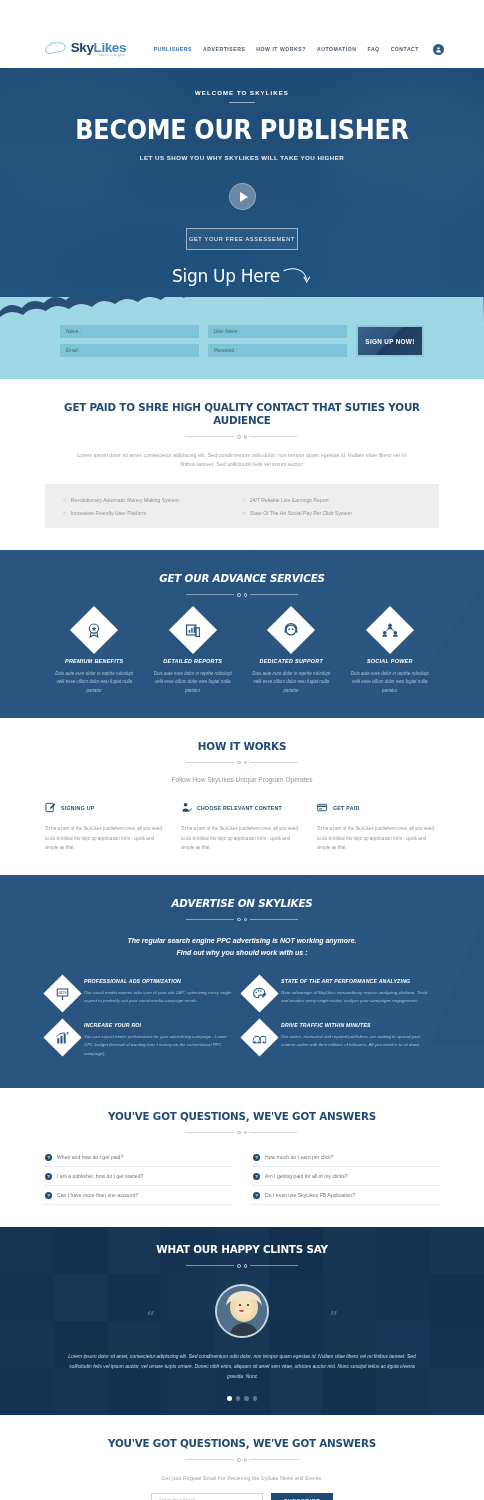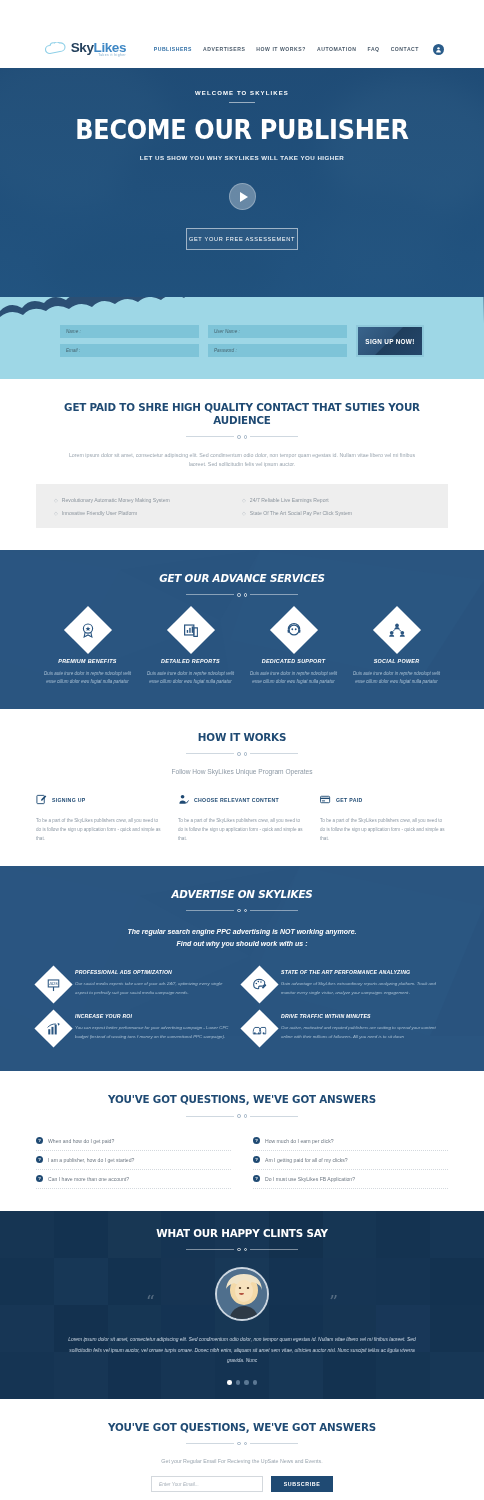--- a/index.html
+++ b/index.html
@@ -79,21 +79,21 @@
     font-family:"Liberation Sans",sans-serif;
   }
   .fields input::placeholder{color:#46646f;font-style:italic;}
   .signupnow {
     width:68px;height:32px;background:linear-gradient(135deg,#39648c 0%,#2d5277 48%,#1f3e5d 50%,#24466a 100%);
     border:2px solid #8fc9db;color:#fff;font-size:6.4px;font-weight:bold;letter-spacing:.3px;
     display:flex;align-items:center;justify-content:center;cursor:pointer;
   }
 
   
-  .section { padding:22px 36px; }
+  .section { padding:22px 45px; }
   .sec-title {
     text-align:center;font-size:11px;font-weight:bold;color:#1f4a73;letter-spacing:-.2px;
     font-family:"DejaVu Sans",sans-serif;transform:scaleX(.94);
   }
   .sec-title.light { color:#fff; }
   .divider { display:flex;align-items:center;justify-content:center;gap:3px;margin:8px 0 0; }
   .divider .ln { width:48px;height:1px;background:#cfd8e0; }
   .divider .dot { width:3.5px;height:3.5px;border-radius:50%;border:1px solid #9fb2c4; }
   .divider.light .ln { background:rgba(255,255,255,.45); }
   .divider.light .dot { border-color:rgba(255,255,255,.75); }
@@ -222,20 +222,27 @@
     <div class="hero-tint"></div>
     <div class="hero-inner">
       <div class="hero-kicker">WELCOME TO SKYLIKES</div>
       <div class="hero-rule"></div>
       <div class="hero-title">BECOME OUR PUBLISHER</div>
       <div class="hero-sub">LET US SHOW YOU WHY SKYLIKES WILL TAKE YOU HIGHER</div>
       <div class="play">
           <i></i>
         </div>
       <div class="hero-btn">GET YOUR FREE ASSESSEMENT</div>
+      <div class="signup-here">
+        <span>Sign Up Here</span>
+        <svg viewBox="0 0 40 30">
+            <path d="M2 8 C16 2 30 6 33 20" stroke="#fff" stroke-width="1.4" fill="none"></path>
+            <path d="M29 16 L33 23 L37 16" stroke="#fff" stroke-width="1.4" fill="none"></path>
+          </svg>
+      </div>
     </div>
   </div>
 
   <div class="cloudband">
     <svg class="cloud-top" viewBox="0 0 484 26" preserveAspectRatio="none">
       <path d="M0 14 q10-10 22-3 q8-11 22-5 q9-10 22-3 q10-10 22-3 q9-11 22-4 q10-10 22-3 q9-10 22-3 q10-10 22-3 q9-11 22-4 q10-10 22-3 q9-10 22-3 q10-10 22-3 q9-11 22-4 q10-10 22-3 q9-10 22-3 q10-10 22-3 q9-11 22-4 q10-10 22-3 q9-10 22-3 q10-10 22-3 q9-11 22-4 q10-10 22-3 L484 26 L0 26 Z" fill="#2b4f74"></path>
       <path d="M0 20 q11-9 23-2 q9-10 23-4 q10-9 23-2 q11-9 23-2 q10-10 23-3 q11-9 23-2 q10-9 23-2 q11-9 23-2 q10-10 23-3 q11-9 23-2 q10-9 23-2 q11-9 23-2 q10-10 23-3 q11-9 23-2 q10-9 23-2 q11-9 23-2 q10-10 23-3 q11-9 23-2 q10-9 23-2 q11-9 23-2 q10-10 23-3 L484 26 L0 26 Z" fill="#9ed7e6"></path>
     </svg>
     <div class="formrow">
       <div class="fields">

